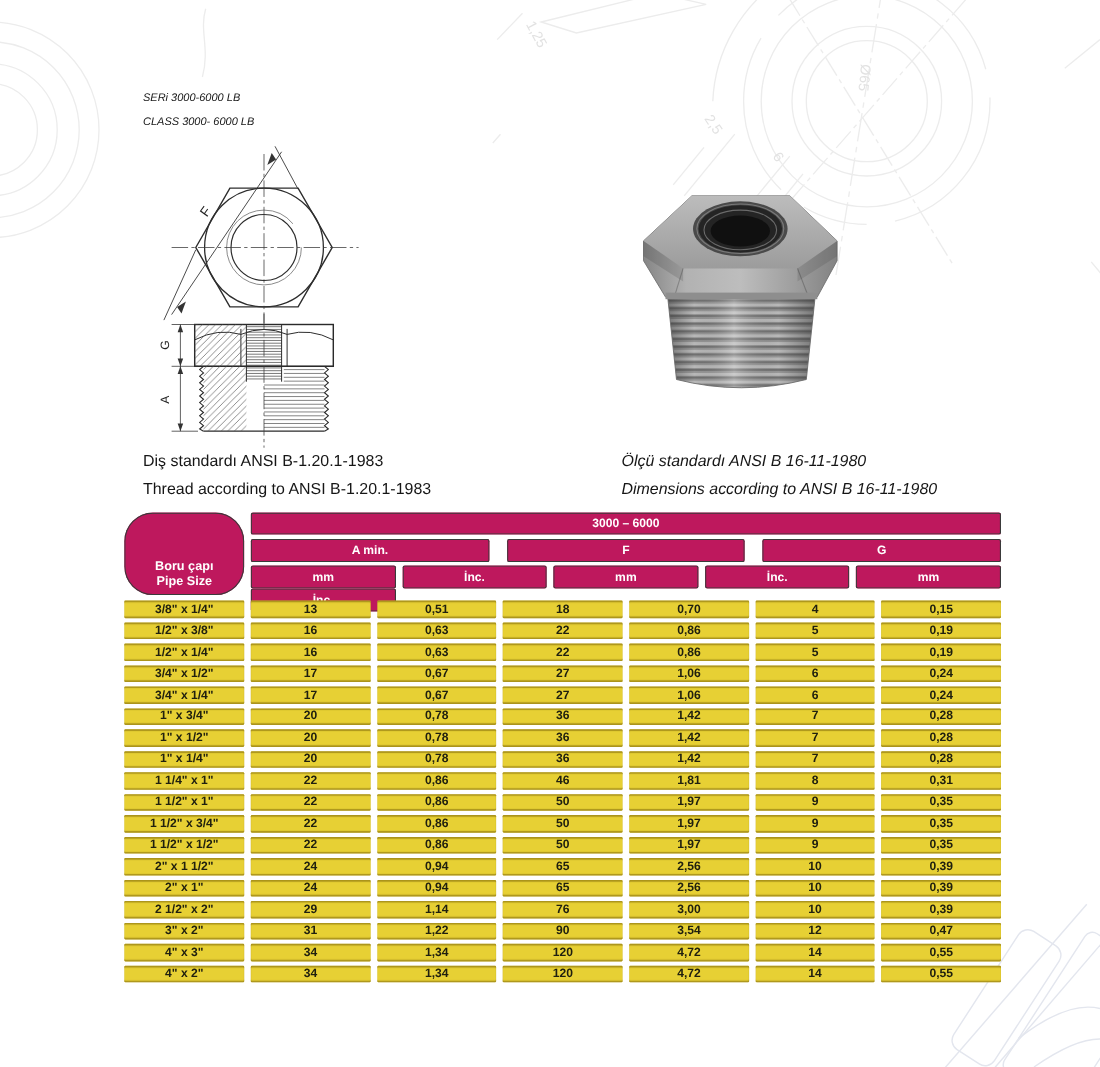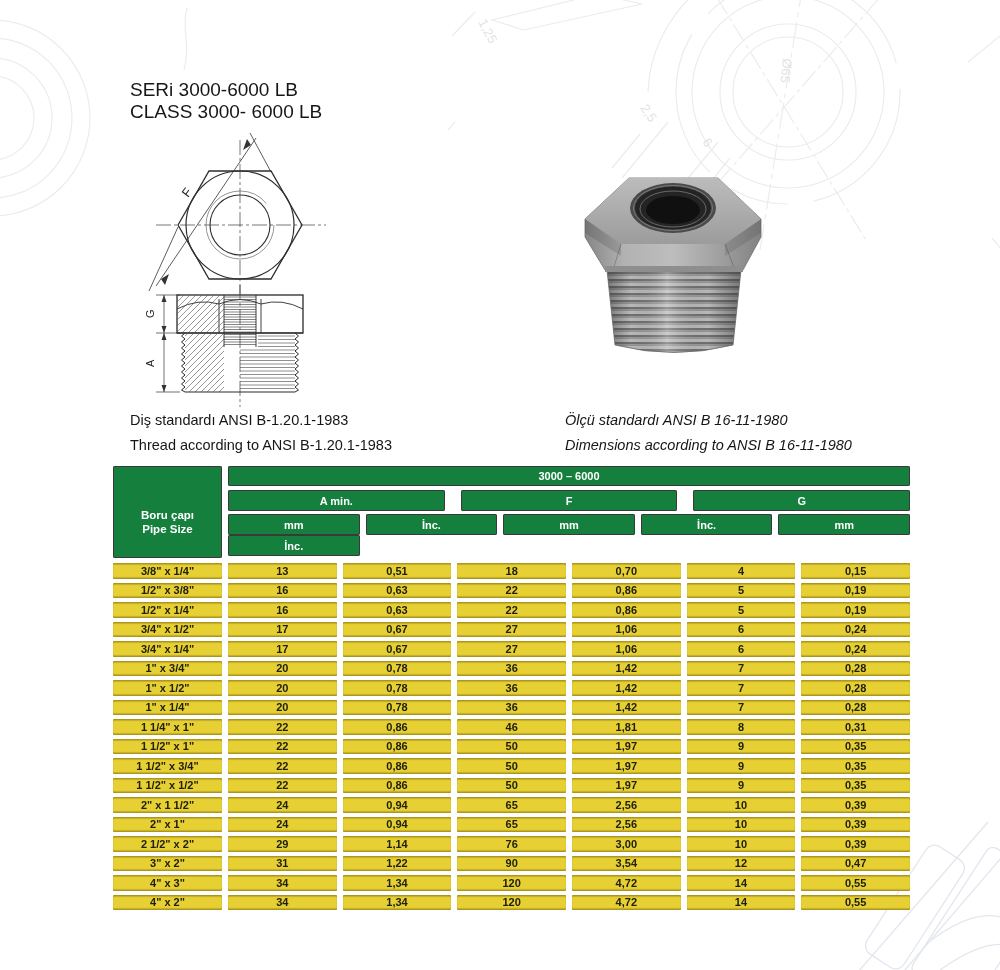--- a/index.html
+++ b/index.html
@@ -7,39 +7,39 @@
     width:1000px;height:970px;position:relative;overflow:hidden;
     background:#ffffff;
     font-family:"Liberation Sans", sans-serif;
     color:#1b1b1b;
   }
   .layer{position:absolute;inset:0;}
   #watermarks{z-index:0;}
   #content{z-index:1;}
 
   
-  .title-block{position:absolute;left:130px;top:79px;font-size:19px;line-height:22px;color:#161616;}
+  .title-block{position:absolute;left:130px;top:79px;font-size:10px;line-height:22px;color:#161616;font-style:italic;}
   .std-block{position:absolute;font-size:14.5px;line-height:25px;color:#161616;}
   #std-left{left:130px;top:408px;}
   #std-right{left:565px;top:408px;font-style:italic;}
 
   
   .drawing{position:absolute;}
   #topview{left:128px;top:128px;}
   #sideview{left:128px;top:285px;}
   #photo{left:575px;top:157px;}
 
   
   .spec-table{position:absolute;left:113px;top:466px;width:797px;}
   .hdr-grid{display:grid;grid-template-columns:109px 1fr;column-gap:6px;}
-  .hdr-cell{background:#15803d;color:#ffffff;font-weight:bold;font-size:11px;
+  .hdr-cell{background:#be185d;color:#ffffff;font-weight:bold;font-size:11px;
     display:flex;align-items:center;justify-content:center;border-radius:2px;
     box-shadow:inset 0 0 0 1px #3a3a3a;}
   .rowhead-cell{height:70px;flex-direction:column;justify-content:flex-end;
-    padding-bottom:22px;line-height:14px;font-size:11.5px;}
+    padding-bottom:5px;line-height:14px;font-size:11.5px;border-radius:26px;}
   .hdr-rows{display:flex;flex-direction:column;gap:4px;}
   .hdr-span{height:20px;}
   .hdr-groups{display:grid;grid-template-columns:repeat(3,1fr);column-gap:16px;height:20px;}
   .hdr-units{display:grid;grid-template-columns:repeat(5,1fr);column-gap:6px;height:21px;}
   .hdr-groups .hdr-cell,.hdr-units .hdr-cell{height:21px;}
   .tbody{margin-top:5px;}
   .trow{display:grid;grid-template-columns:109px repeat(6,1fr);column-gap:6px;
     height:15.5px;margin-bottom:4px;}
   .tcell{background:#e7d034;border-radius:1px;display:flex;align-items:center;justify-content:center;
     font-size:11px;font-weight:bold;color:#20200f;

